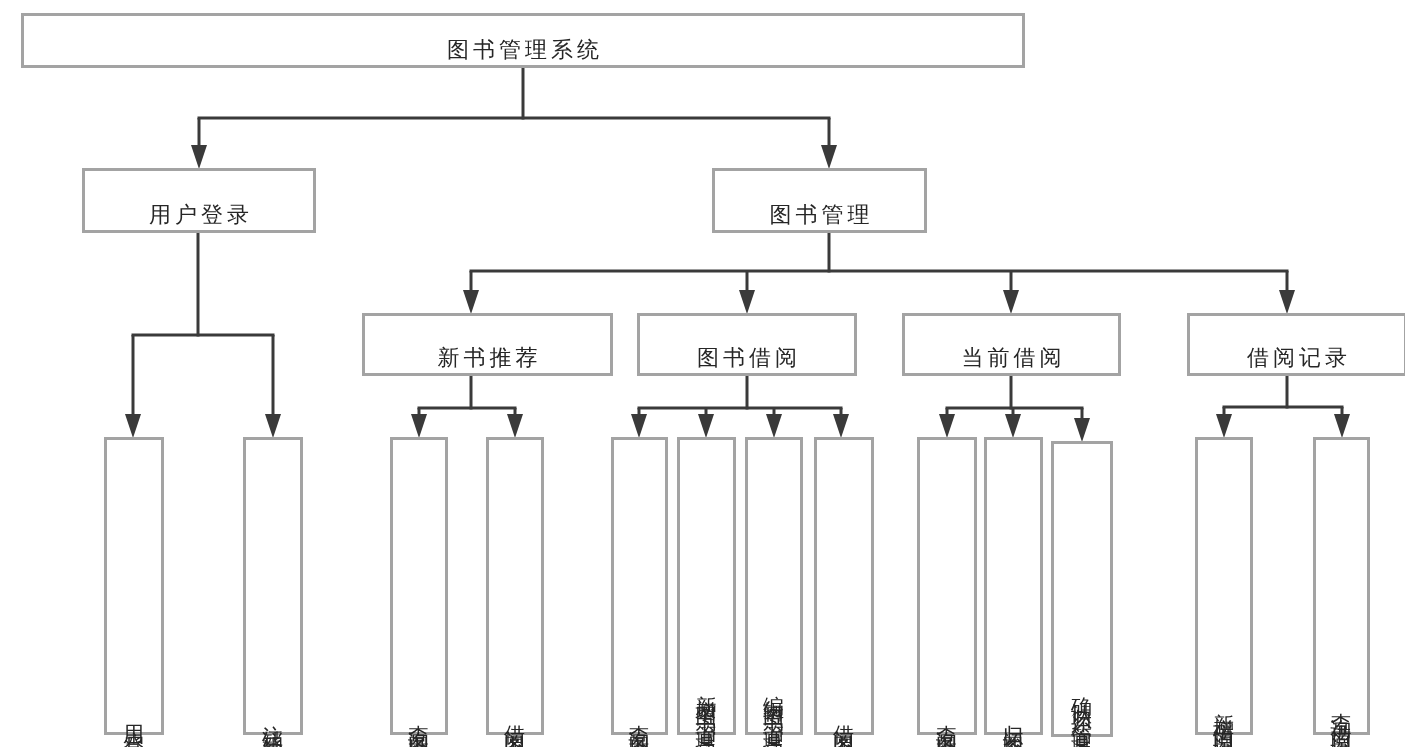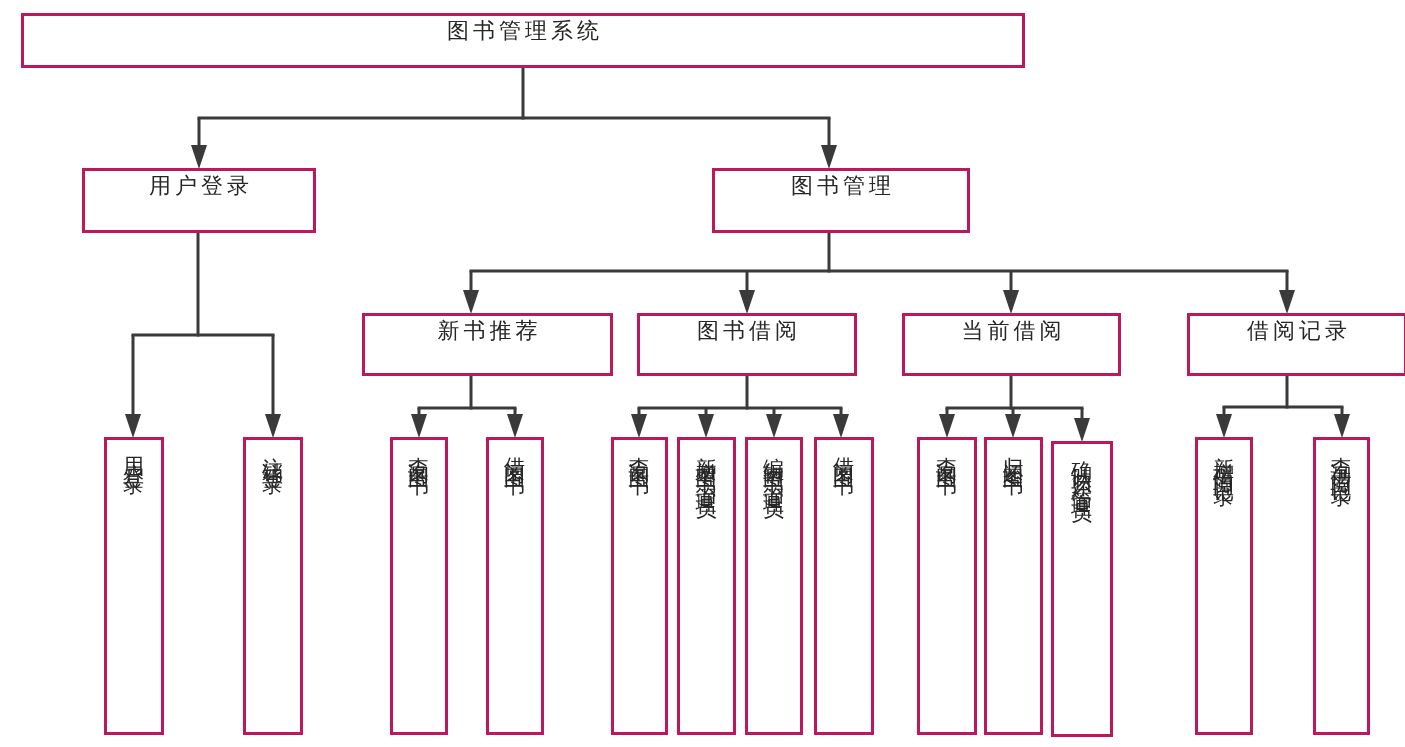--- a/index.html
+++ b/index.html
@@ -14,23 +14,23 @@
   .connector-svg {
     position: absolute;
     left: 0; top: 0;
     width: 1405px; height: 747px;
     z-index: 1;
   }
   .node {
     position: absolute;
     box-sizing: border-box;
     background: #ffffff;
-    border: 3px solid #be185d;
+    border: 3px solid #a3a3a3;
     display: flex;
-    align-items: flex-start;
+    align-items: flex-end;
     justify-content: center;
     color: #262626;
     z-index: 2;
     text-align: center;
   }
   .hbox {
     font-size: 22px;
     letter-spacing: 4px;
     text-indent: 4px; 
     white-space: nowrap;
@@ -138,21 +138,21 @@
     </g>
   </svg>
 
   <div class="node hbox" style="left:21px; top:13px; width:1004px; height:55px;">
     <span>图书管理系统</span>
   </div>
 
   <div class="node hbox" style="left:82px; top:168px; width:234px; height:65px;">
     <span>用户登录</span>
   </div>
-  <div class="node hbox" style="left:712px; top:168px; width:258px; height:65px;">
+  <div class="node hbox" style="left:712px; top:168px; width:215px; height:65px;">
     <span>图书管理</span>
   </div>
 
   <div class="node hbox" style="left:362px; top:313px; width:251px; height:63px;">
     <span>新书推荐</span>
   </div>
   <div class="node hbox" style="left:902px; top:313px; width:219px; height:63px;">
     <span>当前借阅</span>
   </div>
   <div class="node hbox" style="left:637px; top:313px; width:220px; height:63px;">

